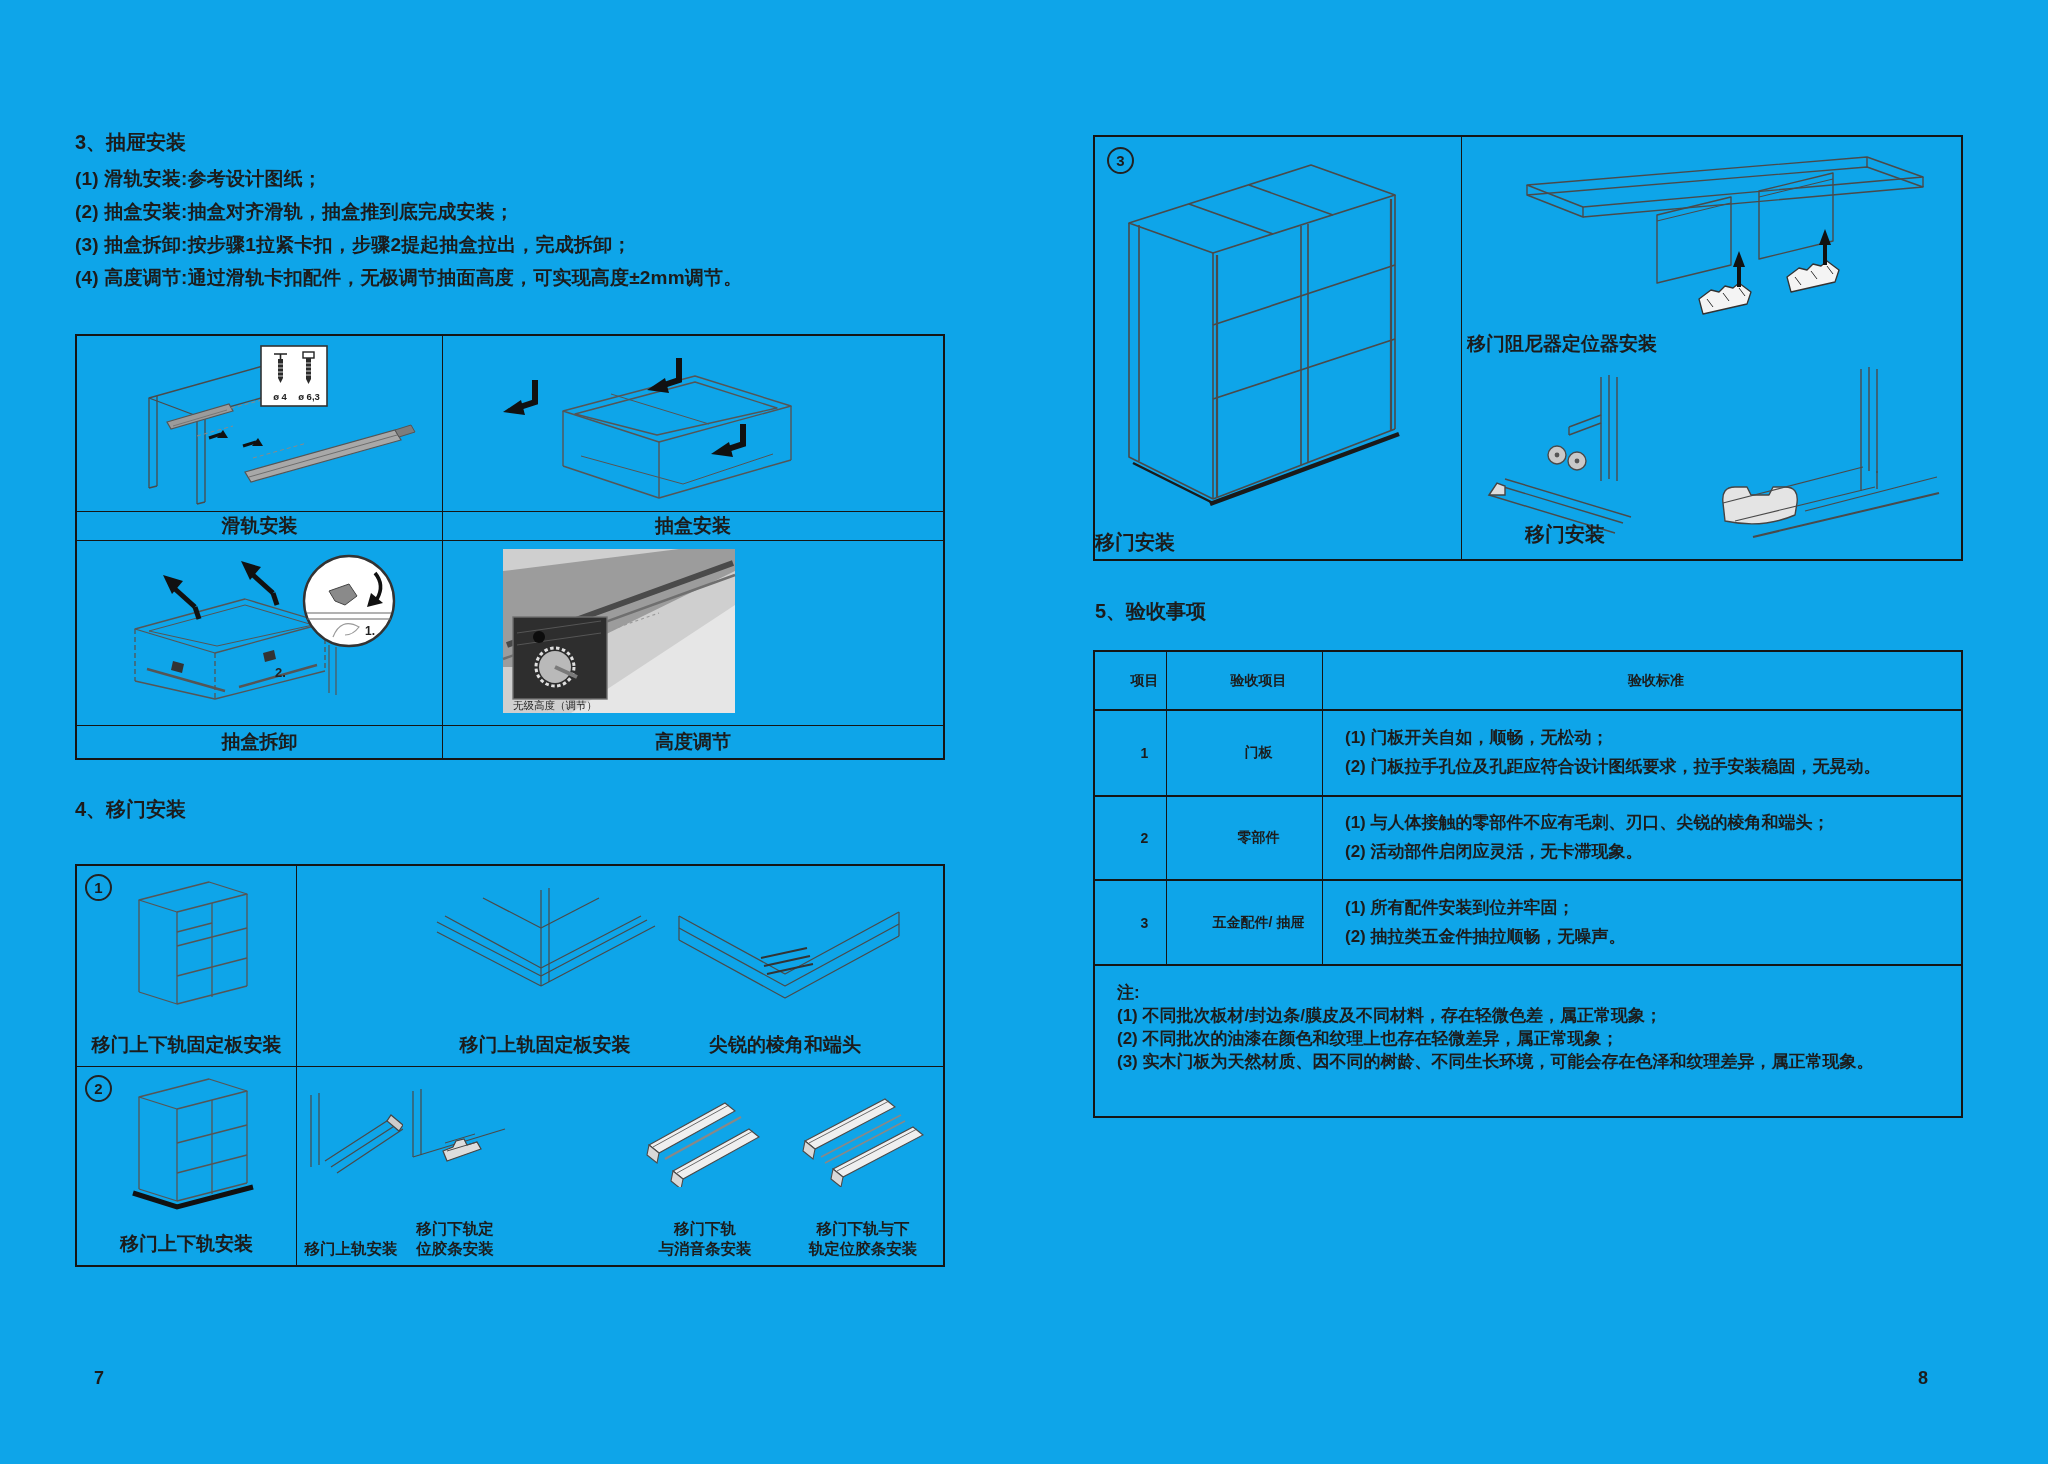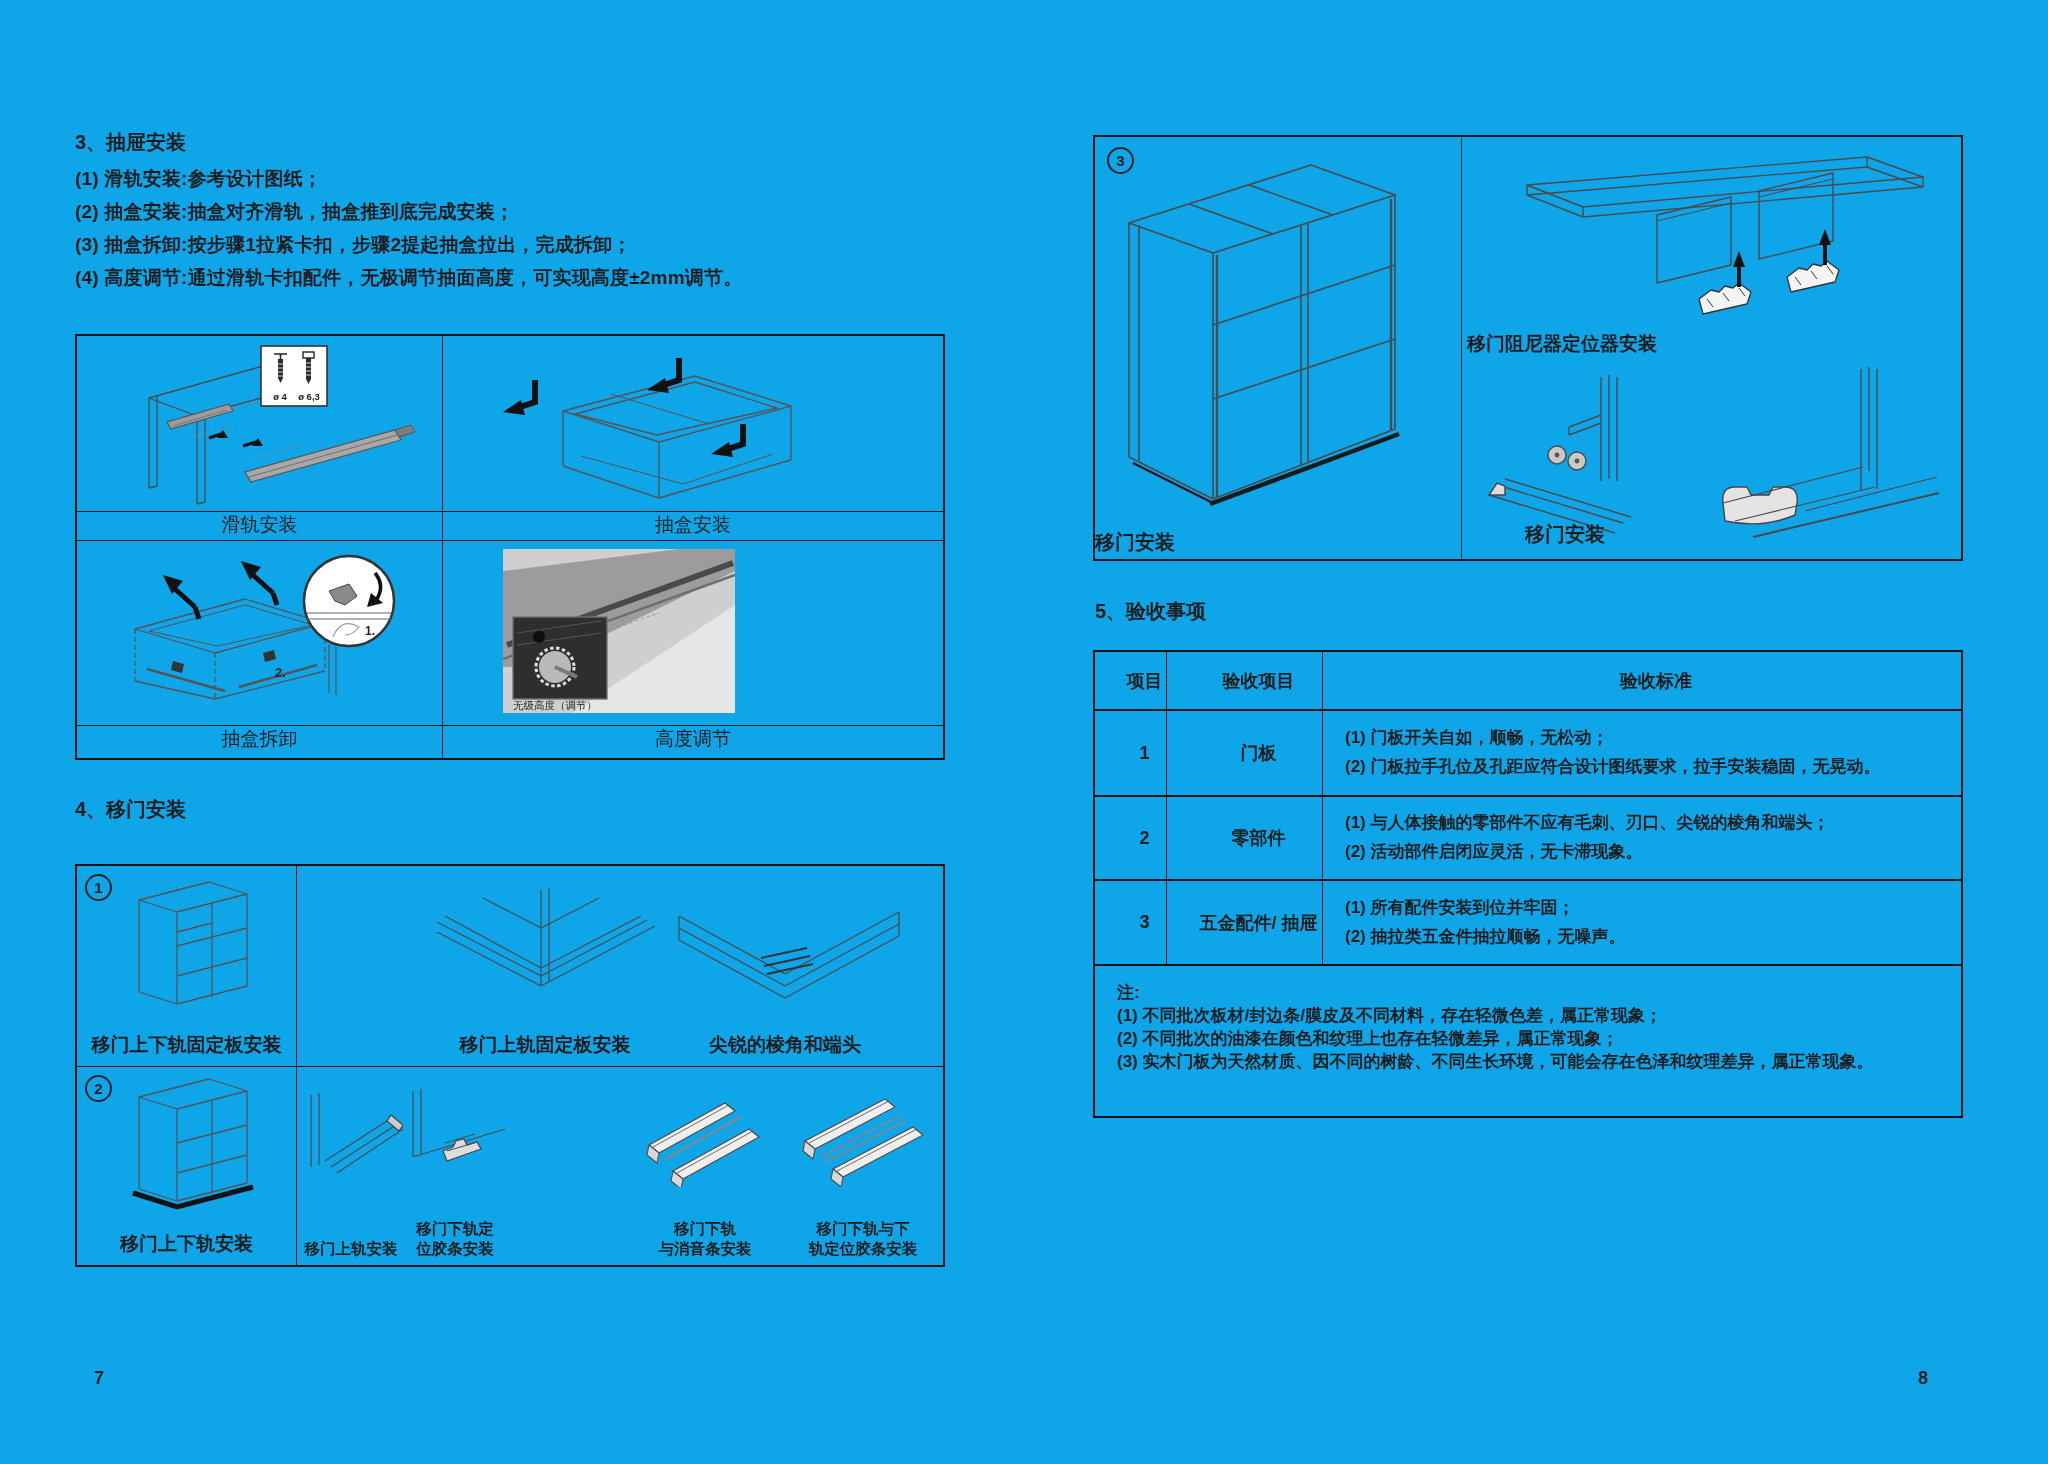--- a/index.html
+++ b/index.html
@@ -15,22 +15,22 @@
   .pageno { font-size:18px; font-weight:600; }
 
   
   #table1 {
     left:75px; top:334px; width:870px; border:2.5px solid #151515;
     display:grid; grid-template-columns:366px 1fr;
     grid-template-rows:175px 30px 184px 33px;
   }
   .c { position:relative; }
   .br { border-right:1.6px solid #151515; }
-  .lab { display:flex; align-items:flex-start; justify-content:center;
-         font-size:19px; font-weight:400; }
+  .lab { display:flex; align-items:center; justify-content:center;
+         font-size:19px; font-weight:700; }
   .labmid { border-top:1.6px solid #151515; border-bottom:1.6px solid #151515; }
   .labtop { border-top:1.6px solid #151515; }
 
   
   #table2 {
     left:75px; top:864px; width:870px; border:2.5px solid #151515;
     display:grid; grid-template-columns:220px 1fr; grid-template-rows:201px 198px;
   }
   .bb { border-bottom:1.6px solid #151515; }
   .cell-label { position:absolute; left:0; right:0; bottom:8px; text-align:center;
@@ -50,21 +50,21 @@
   #box3 { left:1093px; top:135px; width:870px; height:426px; border:2.5px solid #151515; }
   #box3-divider { position:absolute; left:366px; top:0; bottom:0; border-left:1.6px solid #151515; }
   .fig-label { position:absolute; font-weight:700; }
 
   
   #acc {
     left:1093px; top:650px; width:870px; border:2.5px solid #151515;
     display:grid; grid-template-columns:72px 156px 1fr;
     grid-template-rows:57px 86px 84px 85px 152px;
   }
-  .ac { display:flex; align-items:center; justify-content:center; font-size:18px; font-weight:600;padding-left:28px; }
+  .ac { display:flex; align-items:center; justify-content:center; font-size:14px; font-weight:600;padding-left:28px; }
   .ach { font-weight:700; }
   .acr { border-right:1.6px solid #151515; }
   .act { border-top:2.2px solid #151515; }
   .crit { flex-direction:column; align-items:flex-start; justify-content:center;
           padding-left:22px; padding-right:10px; font-size:17px; line-height:1.7; }
   #acc-notes { grid-column:1 / -1; border-top:2.2px solid #151515;
                padding:15px 22px; font-size:17px; font-weight:600; }
   #acc-notes .note-title { font-weight:700; }
   #acc-notes .note-line { }
 

